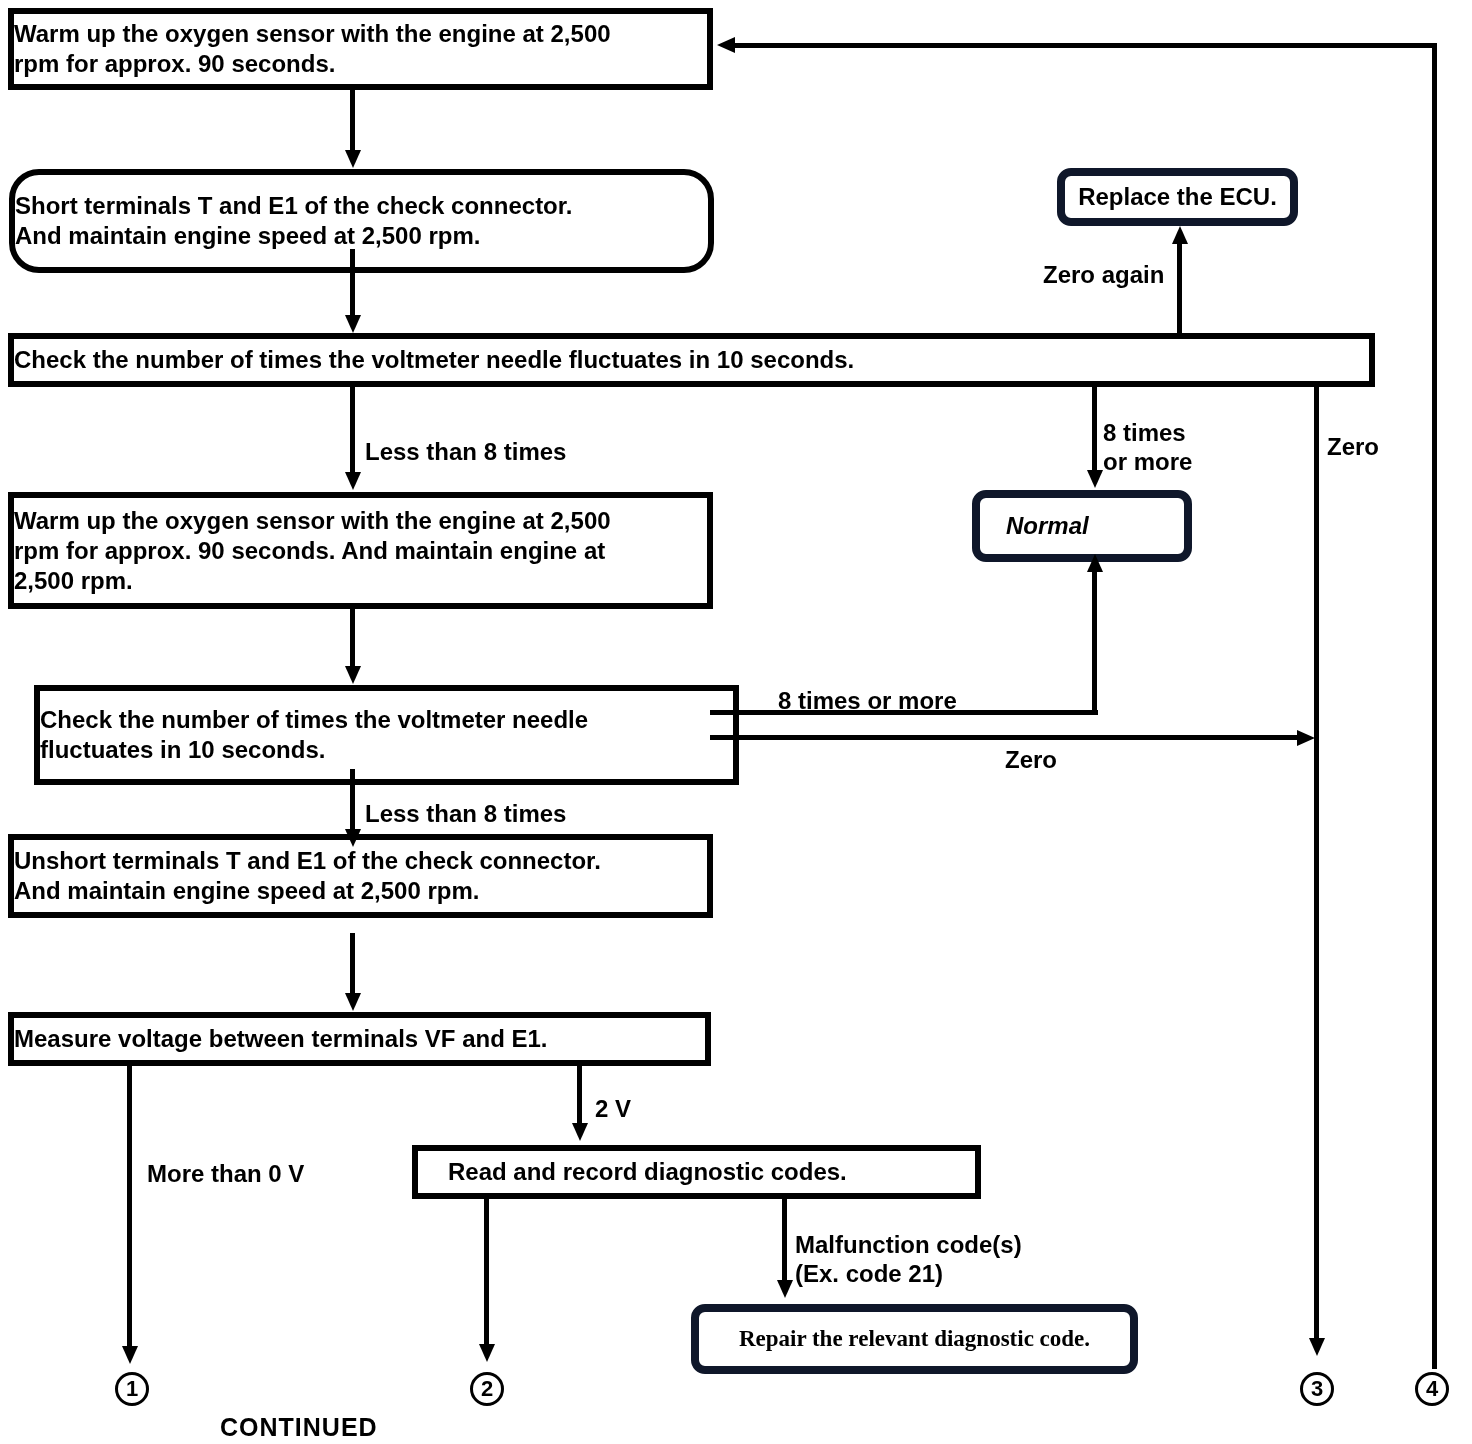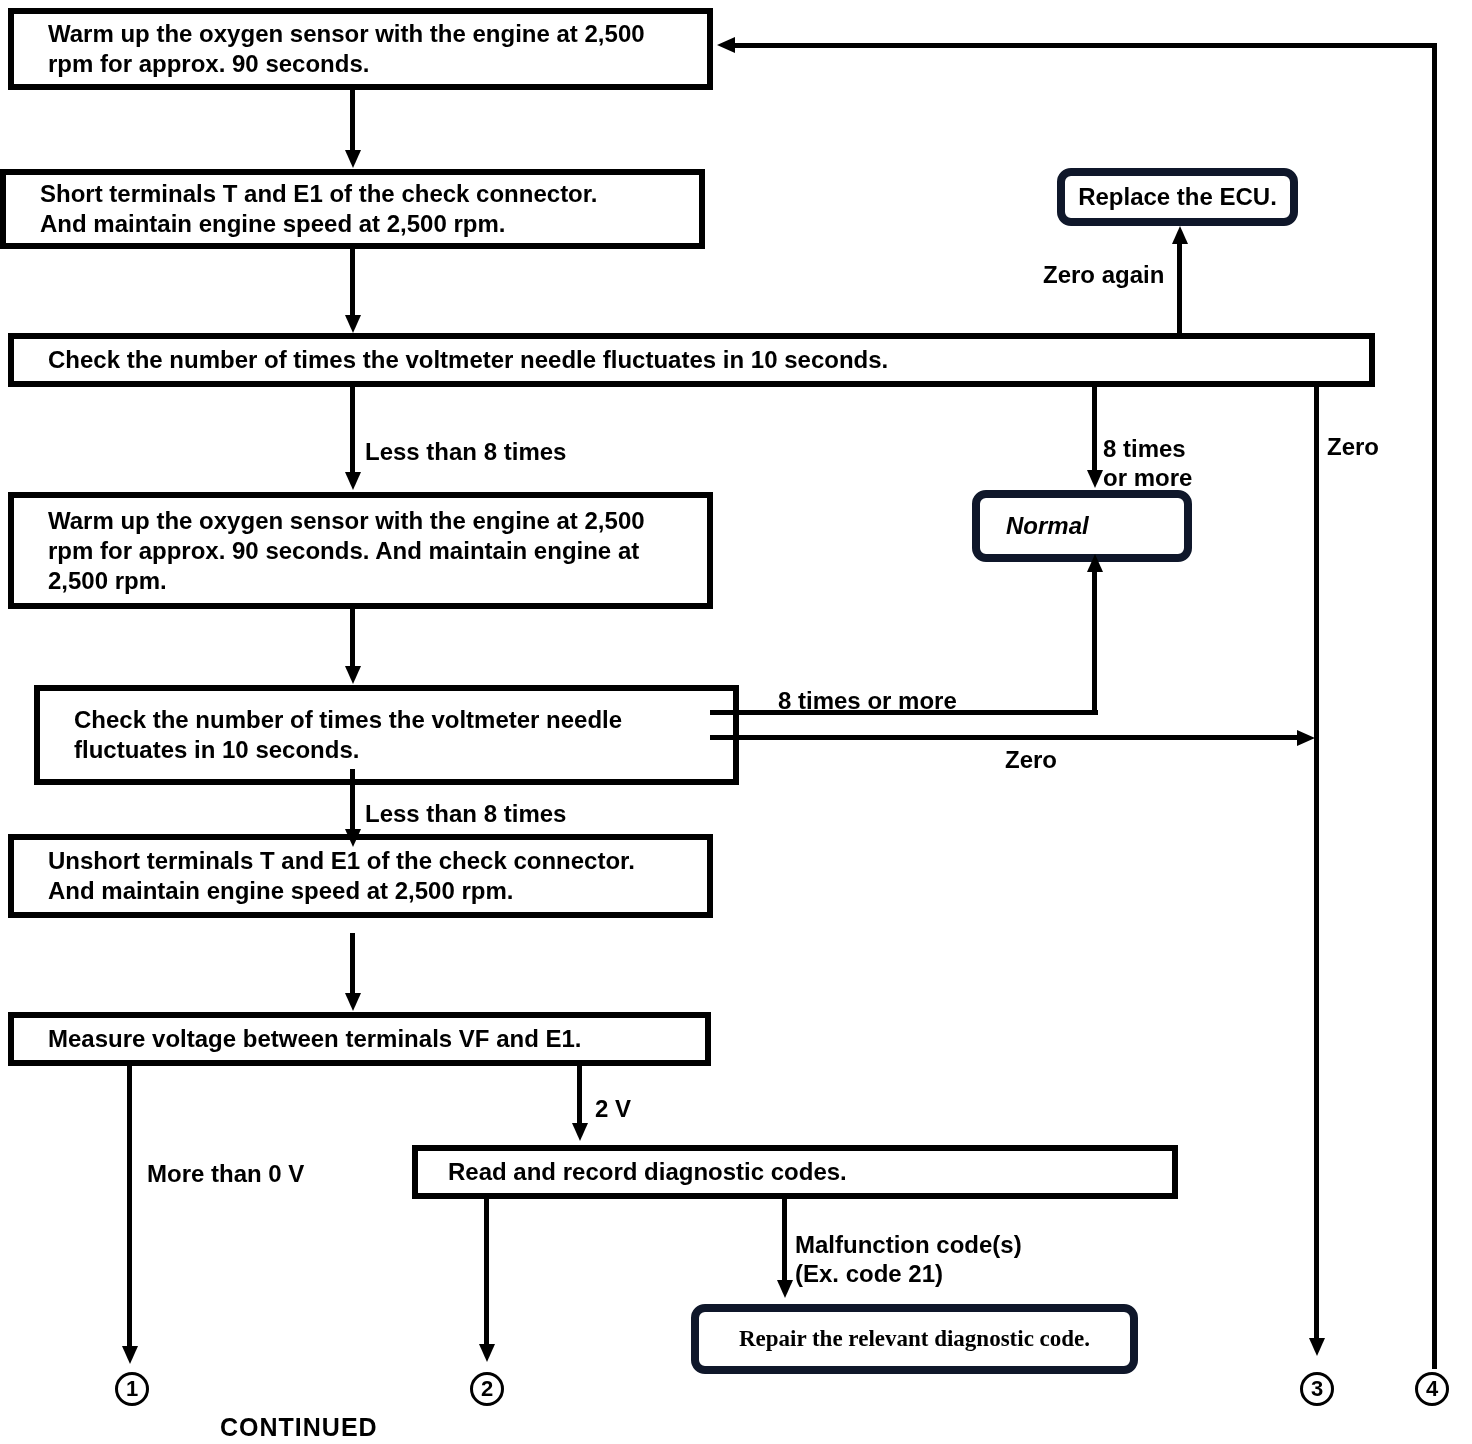--- a/index.html
+++ b/index.html
@@ -3,21 +3,21 @@
 <meta charset="utf-8">
 <style>
   html,body{margin:0;padding:0;background:#ffffff;}
   #canvas{
     position:relative;width:1472px;height:1444px;background:#ffffff;overflow:hidden;
     font-family:"Liberation Sans","DejaVu Sans",sans-serif;color:#000;
   }
   .box{
     position:absolute;box-sizing:border-box;border:6px solid #000;background:#fff;
     display:flex;align-items:center;font-size:24px;font-weight:bold;line-height:30px;
-    white-space:pre-line;padding-left:34px;padding-right:8px;
+    white-space:pre-line;padding-right:8px;
   }
   .rbox{
     position:absolute;box-sizing:border-box;border:8px solid #0f172a;border-radius:14px;background:#fff;
     display:flex;align-items:center;font-size:24px;font-weight:bold;line-height:28px;
     white-space:pre-line;
   }
   .vline{position:absolute;width:5px;background:#000;}
   .hline{position:absolute;height:5px;background:#000;}
   .arr-down{position:absolute;width:0;height:0;border-left:8px solid transparent;border-right:8px solid transparent;border-top:18px solid #000;}
   .arr-up{position:absolute;width:0;height:0;border-left:8px solid transparent;border-right:8px solid transparent;border-bottom:18px solid #000;}
@@ -31,38 +31,38 @@
   .continued{position:absolute;font-size:25px;font-weight:bold;letter-spacing:1px;}
 </style>
 </head>
 <body>
 
 <div id="canvas">
 
   <div class="box" style="left:8px;top:8px;width:705px;height:82px;">Warm up the oxygen sensor with the engine at 2,500
 rpm for approx. 90 seconds.</div>
 
-  <div class="box" style="left:0;top:169px;width:705px;height:80px;">Short terminals T and E1 of the check connector.
+  <div class="box" style="left:9px;top:169px;width:705px;height:104px;border-radius:30px;">Short terminals T and E1 of the check connector.
 And maintain engine speed at 2,500 rpm.</div>
 
   <div class="box" style="left:8px;top:333px;width:1367px;height:54px;">Check the number of times the voltmeter needle fluctuates in 10 seconds.</div>
 
   <div class="box" style="left:8px;top:492px;width:705px;height:117px;">Warm up the oxygen sensor with the engine at 2,500
 rpm for approx. 90 seconds.  And maintain engine at
 2,500 rpm.</div>
 
   <div class="box" style="left:8px;top:685px;width:705px;height:100px;margin-left:26px;">Check the number of times the voltmeter needle
 fluctuates in 10 seconds.</div>
 
   <div class="box" style="left:8px;top:834px;width:705px;height:84px;">Unshort terminals T and E1 of the check connector.
 And maintain engine speed at 2,500 rpm.</div>
 
   <div class="box" style="left:8px;top:1012px;width:703px;height:54px;">Measure voltage between terminals VF and E1.</div>
 
-  <div class="box" style="left:412px;top:1145px;width:766px;height:54px;padding-left:30px;">Read and record diagnostic codes.</div>
+  <div class="box" style="left:412px;top:1145px;width:569px;height:54px;padding-left:30px;">Read and record diagnostic codes.</div>
 
   <div class="rbox" style="left:1057px;top:168px;width:241px;height:58px;justify-content:center;">Replace the ECU.</div>
 
   <div class="rbox" style="left:972px;top:490px;width:220px;height:72px;padding-left:26px;font-style:italic;">Normal</div>
 
   <div class="rbox" style="left:691px;top:1304px;width:447px;height:70px;justify-content:center;font-size:23px;font-family:Liberation Serif, serif;">Repair the relevant diagnostic code.</div>
 
   <div class="vline" style="left:350px;top:90px;height:62px;"></div>
   <div class="arr-down" style="left:345px;top:150px;"></div>
 
@@ -107,21 +107,21 @@
   <div class="vline" style="left:577px;top:1066px;height:57px;"></div>
   <div class="arr-down" style="left:572px;top:1123px;"></div>
 
   <div class="vline" style="left:484px;top:1199px;height:145px;"></div>
   <div class="arr-down" style="left:479px;top:1344px;"></div>
 
   <div class="vline" style="left:782px;top:1199px;height:81px;"></div>
   <div class="arr-down" style="left:777px;top:1280px;"></div>
 
   <div class="lbl" style="left:365px;top:437px;">Less than 8 times</div>
-  <div class="lbl" style="left:1103px;top:418px;margin-top:16px;">8 times
+  <div class="lbl" style="left:1103px;top:418px;">8 times
 or more</div>
   <div class="lbl" style="left:1327px;top:432px;">Zero</div>
   <div class="lbl" style="left:1043px;top:260px;">Zero again</div>
   <div class="lbl" style="left:778px;top:686px;">8 times or more</div>
   <div class="lbl" style="left:1005px;top:745px;">Zero</div>
   <div class="lbl" style="left:365px;top:799px;">Less than 8 times</div>
   <div class="lbl" style="left:147px;top:1159px;">More than 0 V</div>
   <div class="lbl" style="left:595px;top:1094px;">2 V</div>
   <div class="lbl" style="left:795px;top:1230px;">Malfunction code(s)
 (Ex. code 21)</div>

